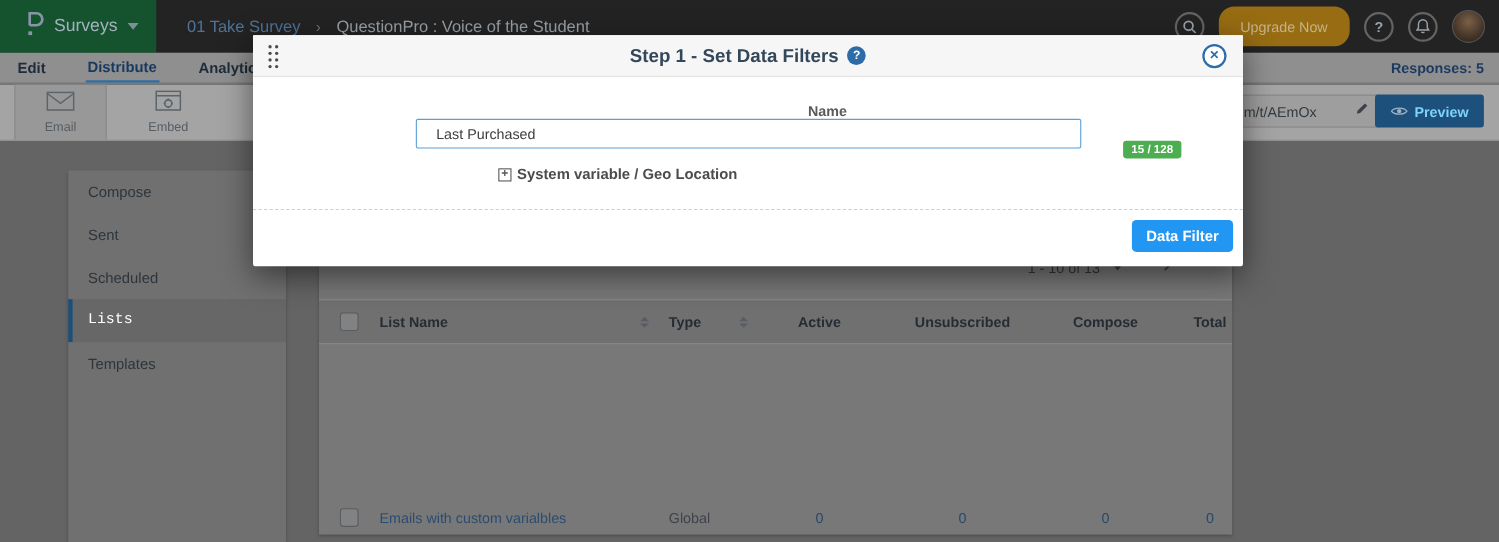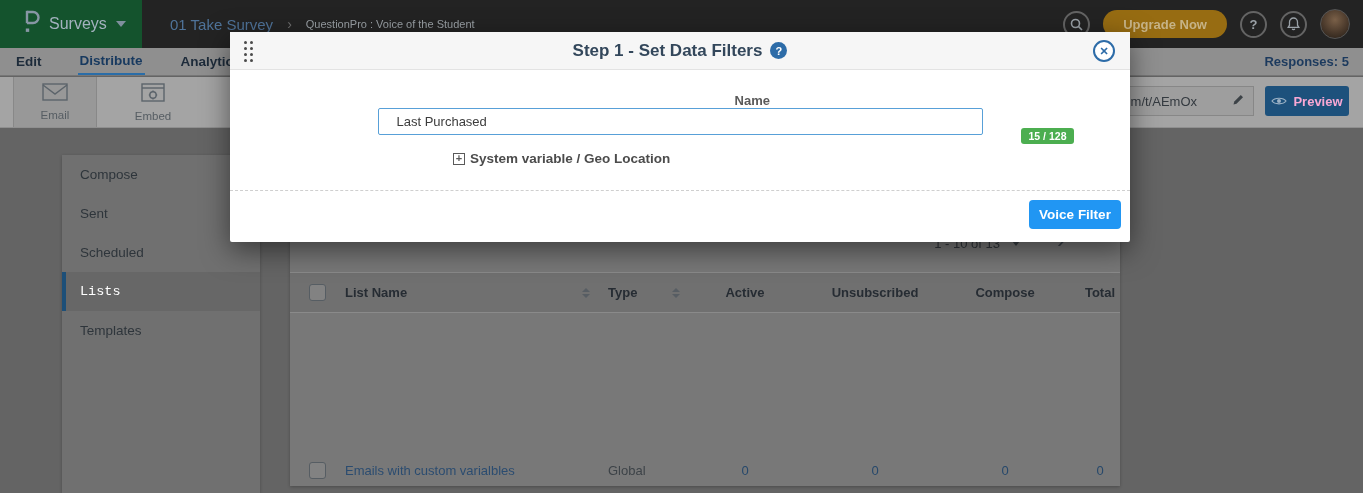--- a/index.html
+++ b/index.html
@@ -9,41 +9,41 @@
 
   
   .topbar { position:absolute; top:0; left:0; width:100%; height:48px; background:#232323; display:flex; align-items:center; }
   .brandbox { width:142px; height:48px; background:#14532d; display:flex; align-items:center; gap:9px; padding-left:22px; flex:0 0 auto; }
   .brand-p { color:#8796a4; }
   .brand-label { color:#a4b2bf; font-size:16px; }
   .caret-dn { width:0; height:0; border-left:5px solid transparent; border-right:5px solid transparent; border-top:6px solid #7f8f9d; display:inline-block; }
   .crumbs { display:flex; align-items:center; gap:14px; margin-left:28px; }
   .crumb-survey { color:#4f7399; font-size:15px; }
   .crumb-sep { color:#6f6f6f; font-size:14px; }
-  .crumb-title { color:#9aa0a5; font-size:11px;text-align:center; }
+  .crumb-title { color:#9aa0a5; font-size:15px;text-align:center; }
   .top-right { margin-left:auto; display:flex; align-items:center; gap:13px; padding-right:13px; }
   .circle-btn { width:27px; height:27px; border-radius:50%; border:2px solid #646464; display:flex; align-items:center; justify-content:center; color:#9aa1a7; font-size:13px; font-weight:bold; background:transparent; }
-  .upgrade { background:#976c12; color:#c6b387; font-weight:bold; font-size:13px; border:none; border-radius:14px; height:28px; padding:0 20px; }
+  .upgrade { background:#976c12; color:#c6b387; font-weight:normal; font-size:13px; border:none; border-radius:14px; height:36px; padding:0 20px; }
   .avatar { width:30px; height:30px; border-radius:50%; background:radial-gradient(circle at 50% 35%, #7a6048 0%, #4a392b 55%, #241d16 100%); border:1px solid #555; }
 
   
   .tabbar { position:absolute; top:48px; left:0; width:100%; height:28px; background:#8f8f8f; border-bottom:1px solid #767676; display:flex; align-items:center; padding:0 14px; gap:34px; }
   .tab { font-size:13.5px; font-weight:bold; color:#1d2b3a; padding:4px 2px 5px; }
   .tab.active { color:#17395f; border-bottom:2px solid #2a6da8; }
   .responses { margin-left:auto; color:#1c3a5e; font-size:13px; font-weight:bold; }
 
   
   .toolbar { position:absolute; top:77px; left:0; width:100%; height:51px; background:#a4a4a4; border-bottom:1px solid #8f8f8f; display:flex; }
   .tool { width:84px; height:100%; display:flex; flex-direction:column; align-items:center; justify-content:center; gap:4px; margin-left:14px; }
   .tool.selected { background:#989898; border-left:1px solid #888; border-right:1px solid #888; margin-left:13px; }
   .tool .lbl { font-size:11.5px; color:#565d63; }
   .tool svg { stroke:#5c646b; fill:none; stroke-width:1.4; }
   .urlbox { position:absolute; top:9px; right:109px; width:157px; height:30px; background:#9e9e9e; border:1px solid #878787; display:flex; align-items:center; padding:0 8px; gap:6px; }
   .urlbox .url { font-size:13px; color:#343a40; white-space:nowrap; overflow:hidden; flex:1; }
-  .preview-btn { position:absolute; top:9px; right:14px; width:84px; height:30px; background:#1d517c; border:none; border-radius:3px; color:#f9a8d4; font-size:13px; font-weight:bold; display:flex; align-items:center; justify-content:center; gap:6px; }
+  .preview-btn { position:absolute; top:9px; right:14px; width:99px; height:30px; background:#1d517c; border:none; border-radius:3px; color:#7dd3fc; font-size:13px; font-weight:bold; display:flex; align-items:center; justify-content:center; gap:6px; }
 
   
   .sidebar { position:absolute; left:62px; top:155px; width:198px; bottom:0; background:#707070; box-shadow:0 1px 3px rgba(0,0,0,.25); }
   .side-item { height:39px; display:flex; align-items:center; padding-left:18px; font-size:13.5px; color:#2e353b; position:relative; }
   .side-item.active { background:#676767; color:#ffffff;font-family:Liberation Mono, monospace; }
   .side-item.active::before { content:""; position:absolute; left:0; top:0; bottom:0; width:4px; background:#1d4f78; }
 
   
   .card { position:absolute; left:290px; top:148px; width:830px; height:338px; background:#787878; box-shadow:0 1px 3px rgba(0,0,0,.25); overflow:hidden; }
   .filter-select { position:absolute; top:12px; right:40px; width:137px; height:32px; background:#6e6e6e; border:1px solid #6a6a6a; border-radius:3px; display:flex; align-items:center; padding:0 12px; font-size:13px; color:#2e3338; }
@@ -305,17 +305,17 @@
         <span class="name-label">Name</span>
         <input class="name-input" type="text" value="Last Purchased" style="">
       </div>
       <div class="charcount"><span>15 / 128</span></div>
       <div class="sysvar">
         <span class="plus-sq">+</span>
         <span>System variable / Geo Location</span>
       </div>
     </div>
     <div class="m-foot">
-      <button class="save-btn">Voice Filter</button>
+      <button class="save-btn">Data Filter</button>
     </div>
   </div>
 
 </div>
 
 </body></html>

